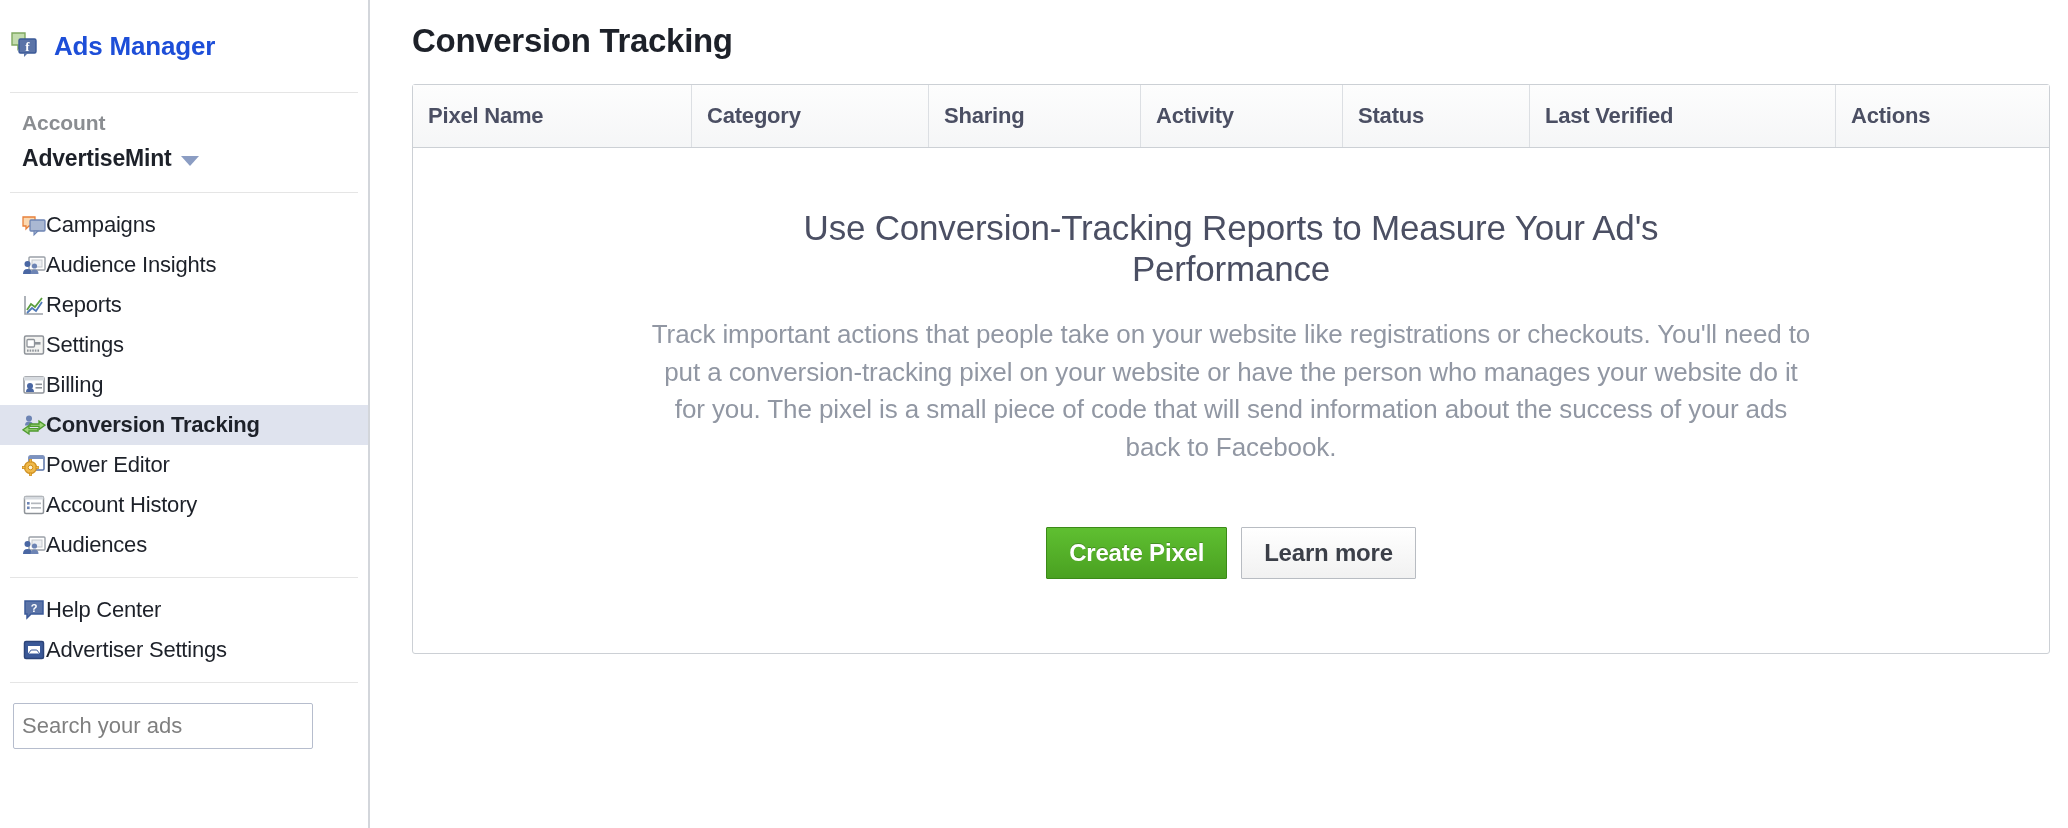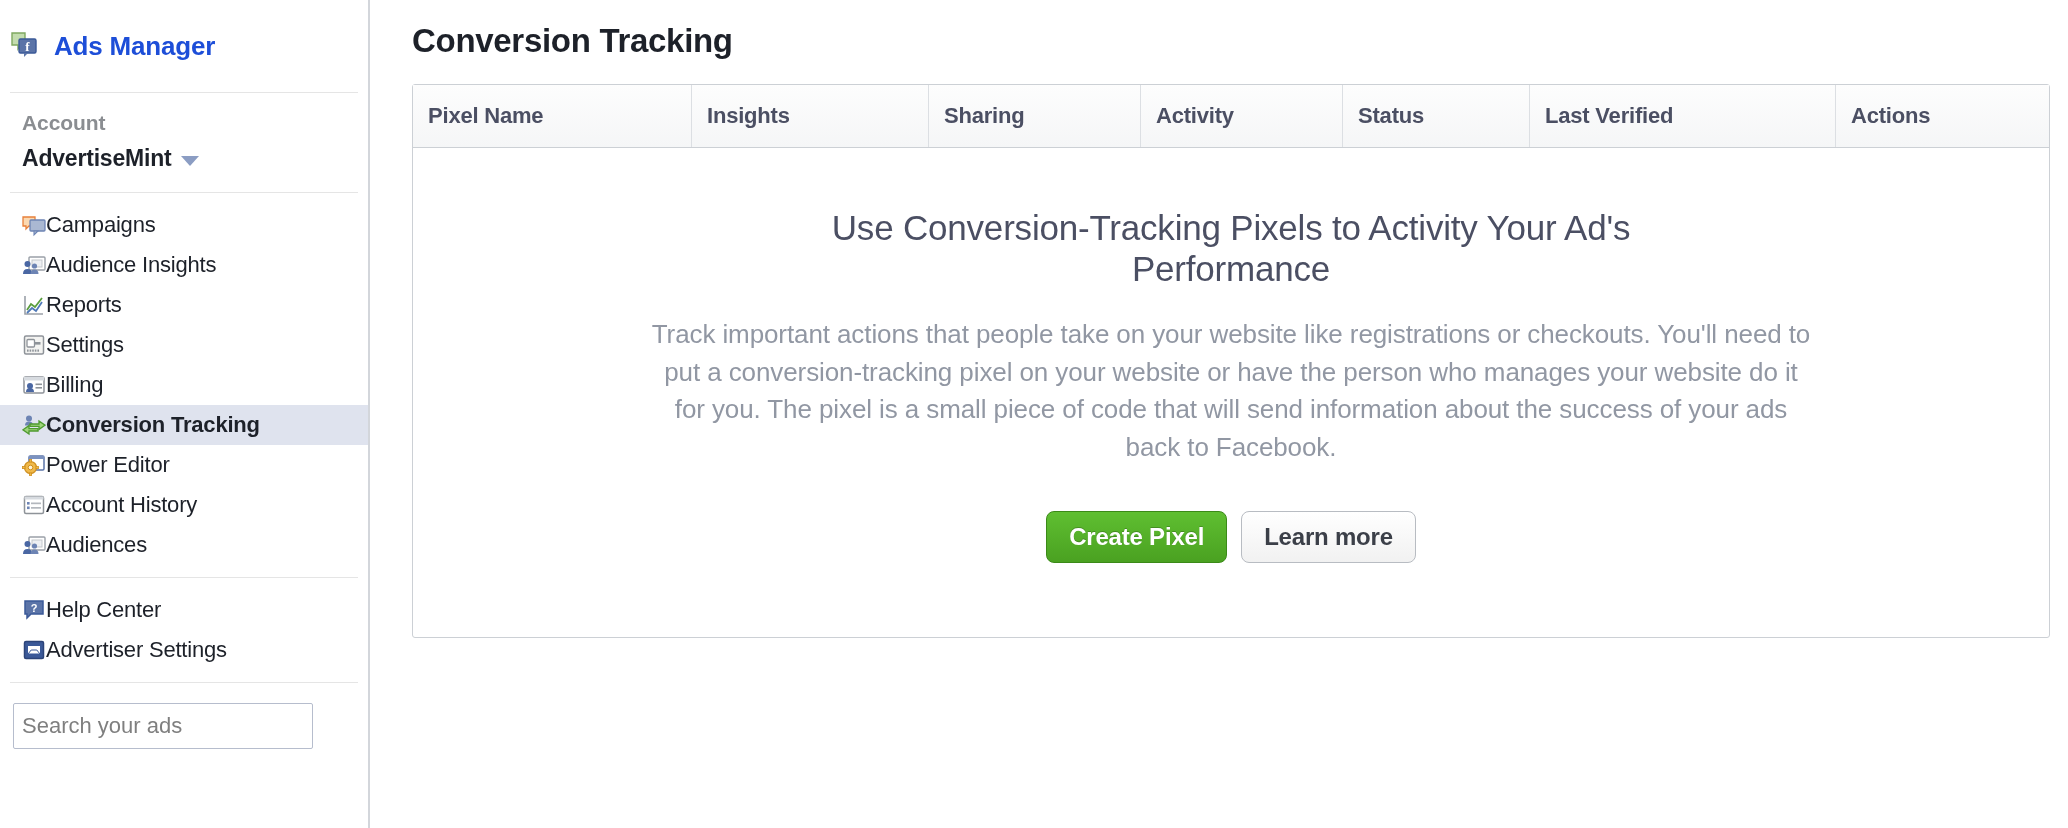--- a/index.html
+++ b/index.html
@@ -194,30 +194,31 @@
     display: flex;
     justify-content: center;
     align-items: center;
     margin-top: 44px;
     gap: 14px;
   }
   .btn {
     font-family: "Liberation Sans", sans-serif;
     font-size: 24px;
     font-weight: bold;
-    border-radius: 8px;
+    border-radius: 1px;
     cursor: pointer;
     letter-spacing: -0.2px;
     box-sizing: border-box;
     line-height: 1;
     padding: 0 22px;
     height: 52px;
     display: inline-flex;
     align-items: center;
     justify-content: center;
+    margin-top: 16px;
   }
   .btn-primary {
     background: linear-gradient(to bottom, #5fbf31 0%, #4aa121 100%);
     border: 1px solid #3b8a18;
     color: #ffffff;
     text-shadow: 0 -1px 0 rgba(0,0,0,0.22);
   }
   .btn-secondary {
     background: linear-gradient(to bottom, #ffffff 0%, #f1f1f1 100%);
     border: 1px solid #b8bcc2;
@@ -427,30 +428,30 @@
   </div>
 
   <div class="main">
 
     <h1 class="page-title">Conversion Tracking</h1>
 
     <div class="card">
 
       <div class="table-head">
         <div class="th" style="width:278px">Pixel Name</div>
-        <div class="th" style="width:237px">Insights</div>
+        <div class="th" style="width:237px">Category</div>
         <div class="th" style="width:212px">Sharing</div>
         <div class="th" style="width:202px">Activity</div>
         <div class="th" style="width:187px">Status</div>
         <div class="th" style="width:306px">Last Verified</div>
         <div class="th" style="flex:1 1 auto">Actions</div>
       </div>
 
       <div class="empty-state">
-        <h2 class="empty-title">Use Conversion-Tracking Pixels to Activity Your Ad's Performance</h2>
+        <h2 class="empty-title">Use Conversion-Tracking Reports to Measure Your Ad's Performance</h2>
         <p class="empty-body">Track important actions that people take on your website like registrations or checkouts. You'll need to put a conversion-tracking pixel on your website or have the person who manages your website do it for you. The pixel is a small piece of code that will send information about the success of your ads back to Facebook.</p>
         <div class="button-row">
           <button class="btn btn-primary">Create Pixel</button>
           <button class="btn btn-secondary">Learn more</button>
         </div>
       </div>
 
     </div>
   </div>
 

